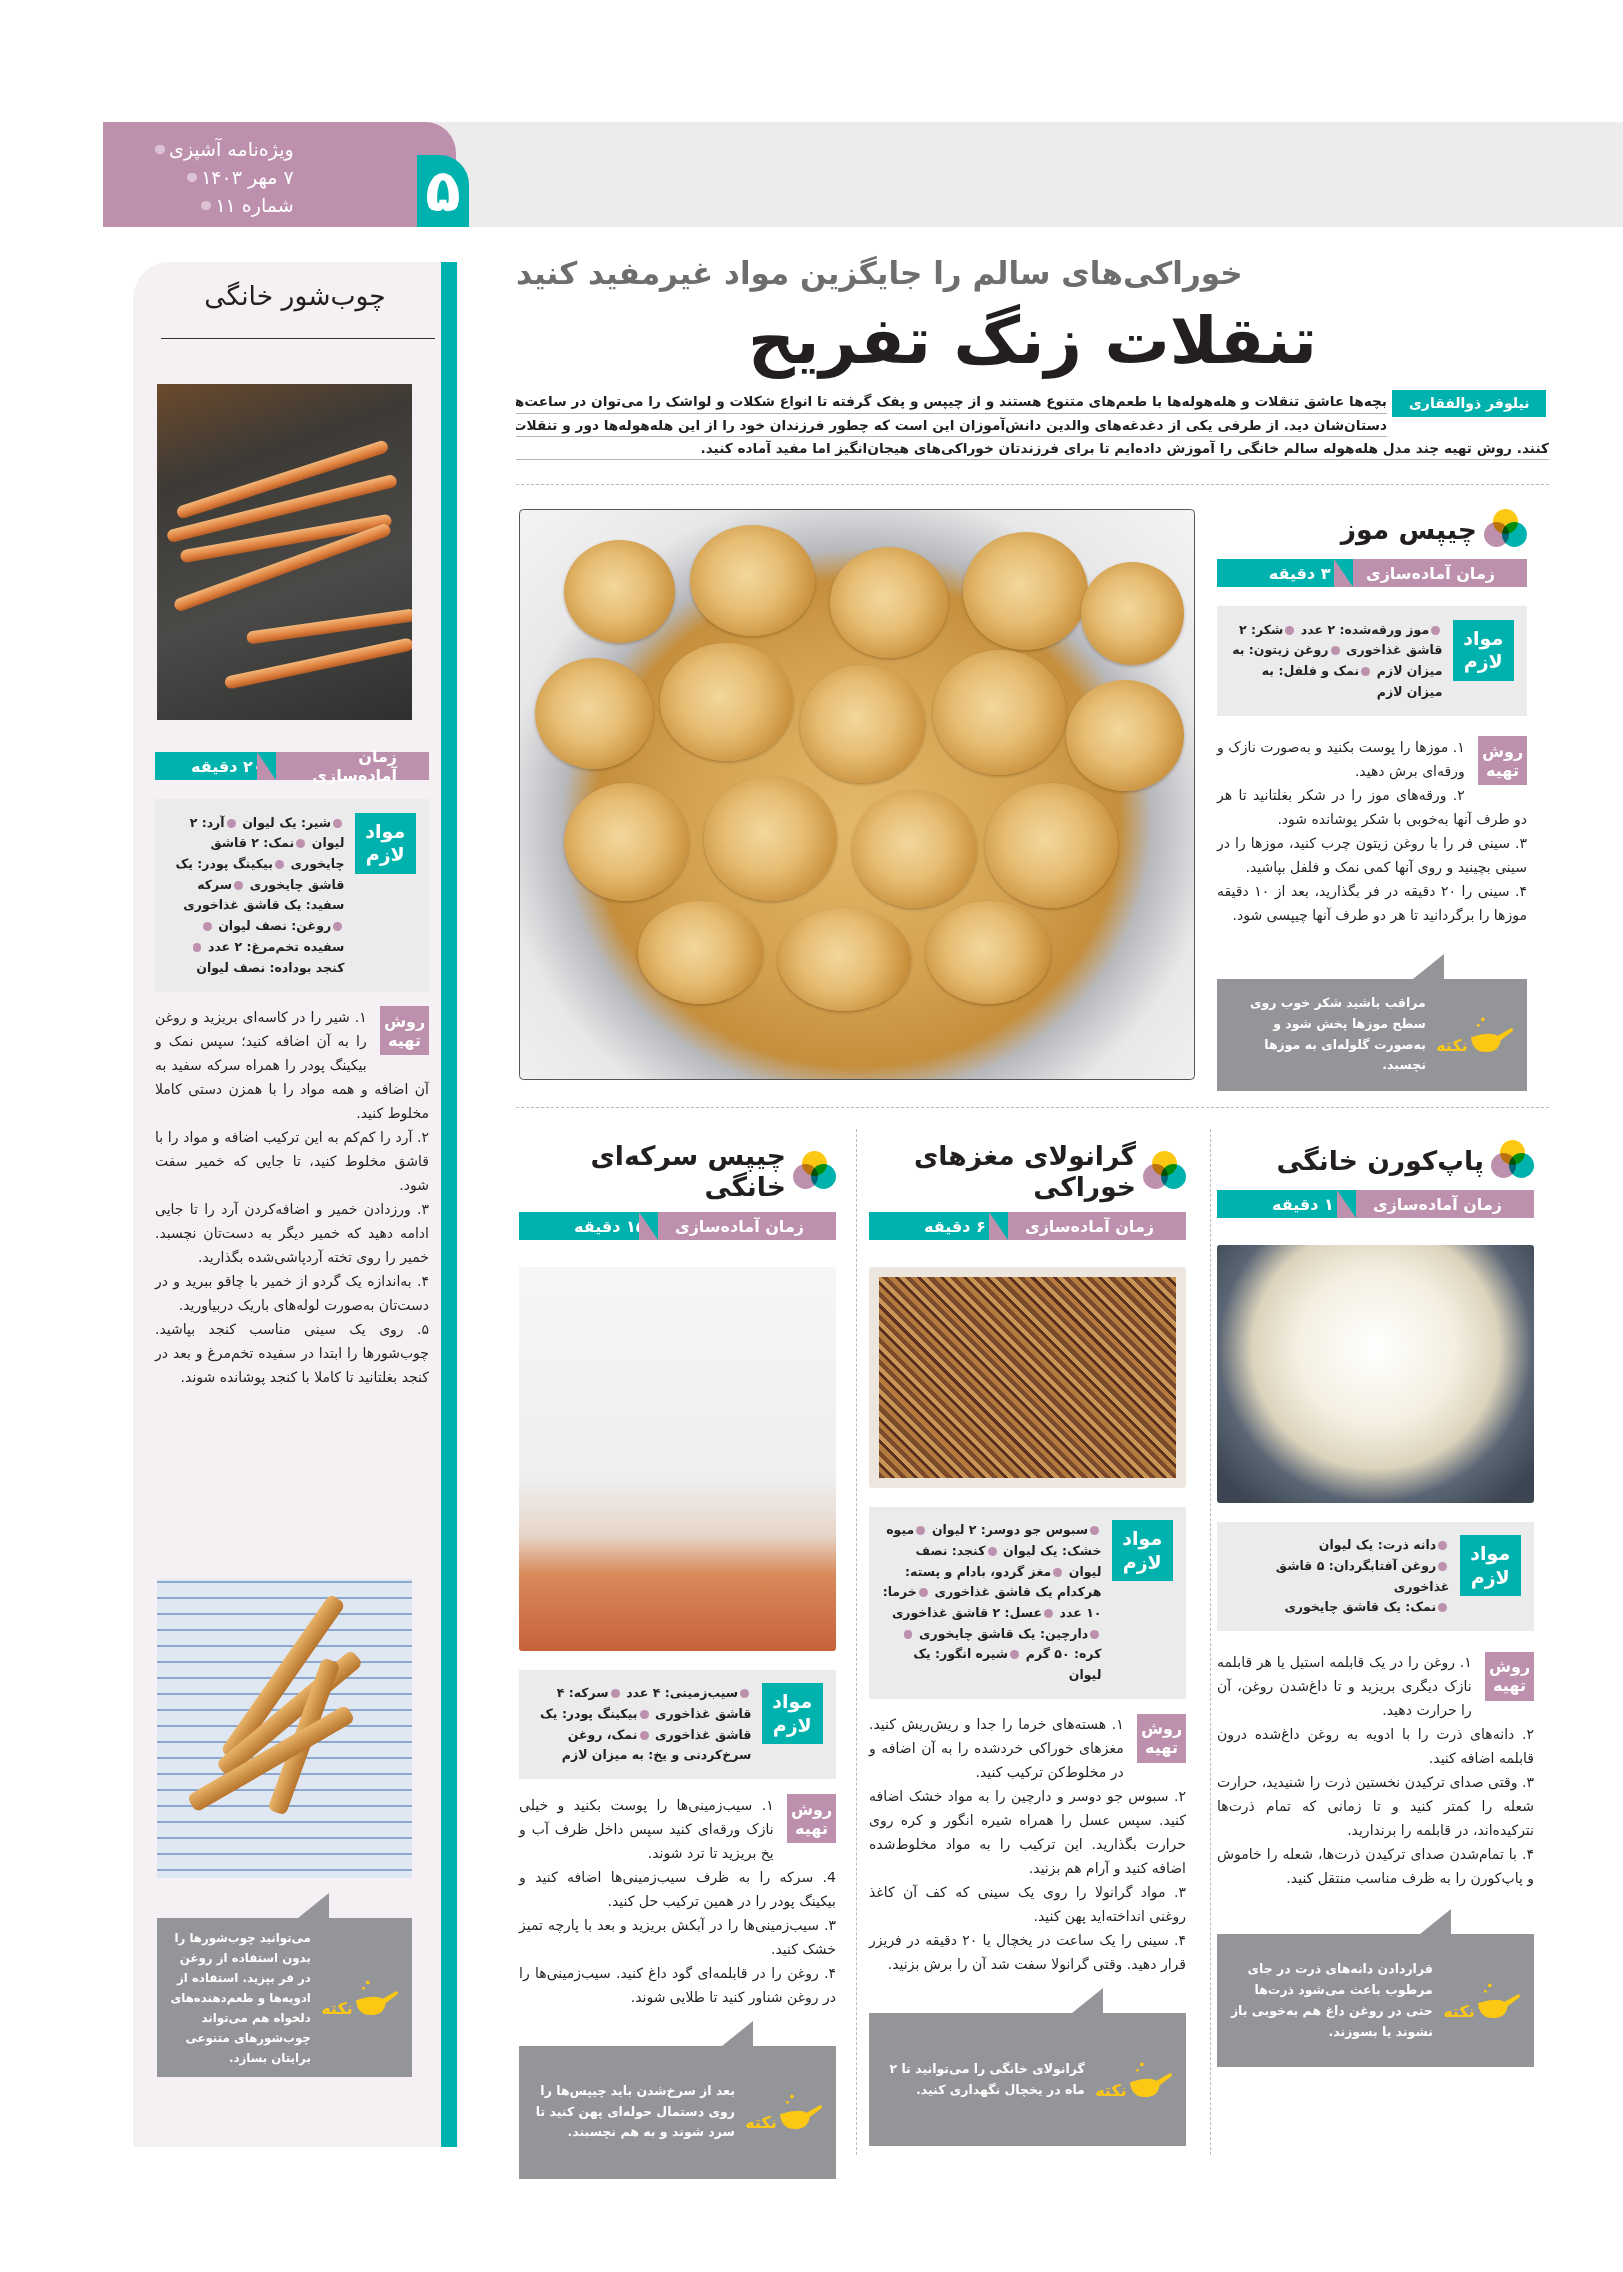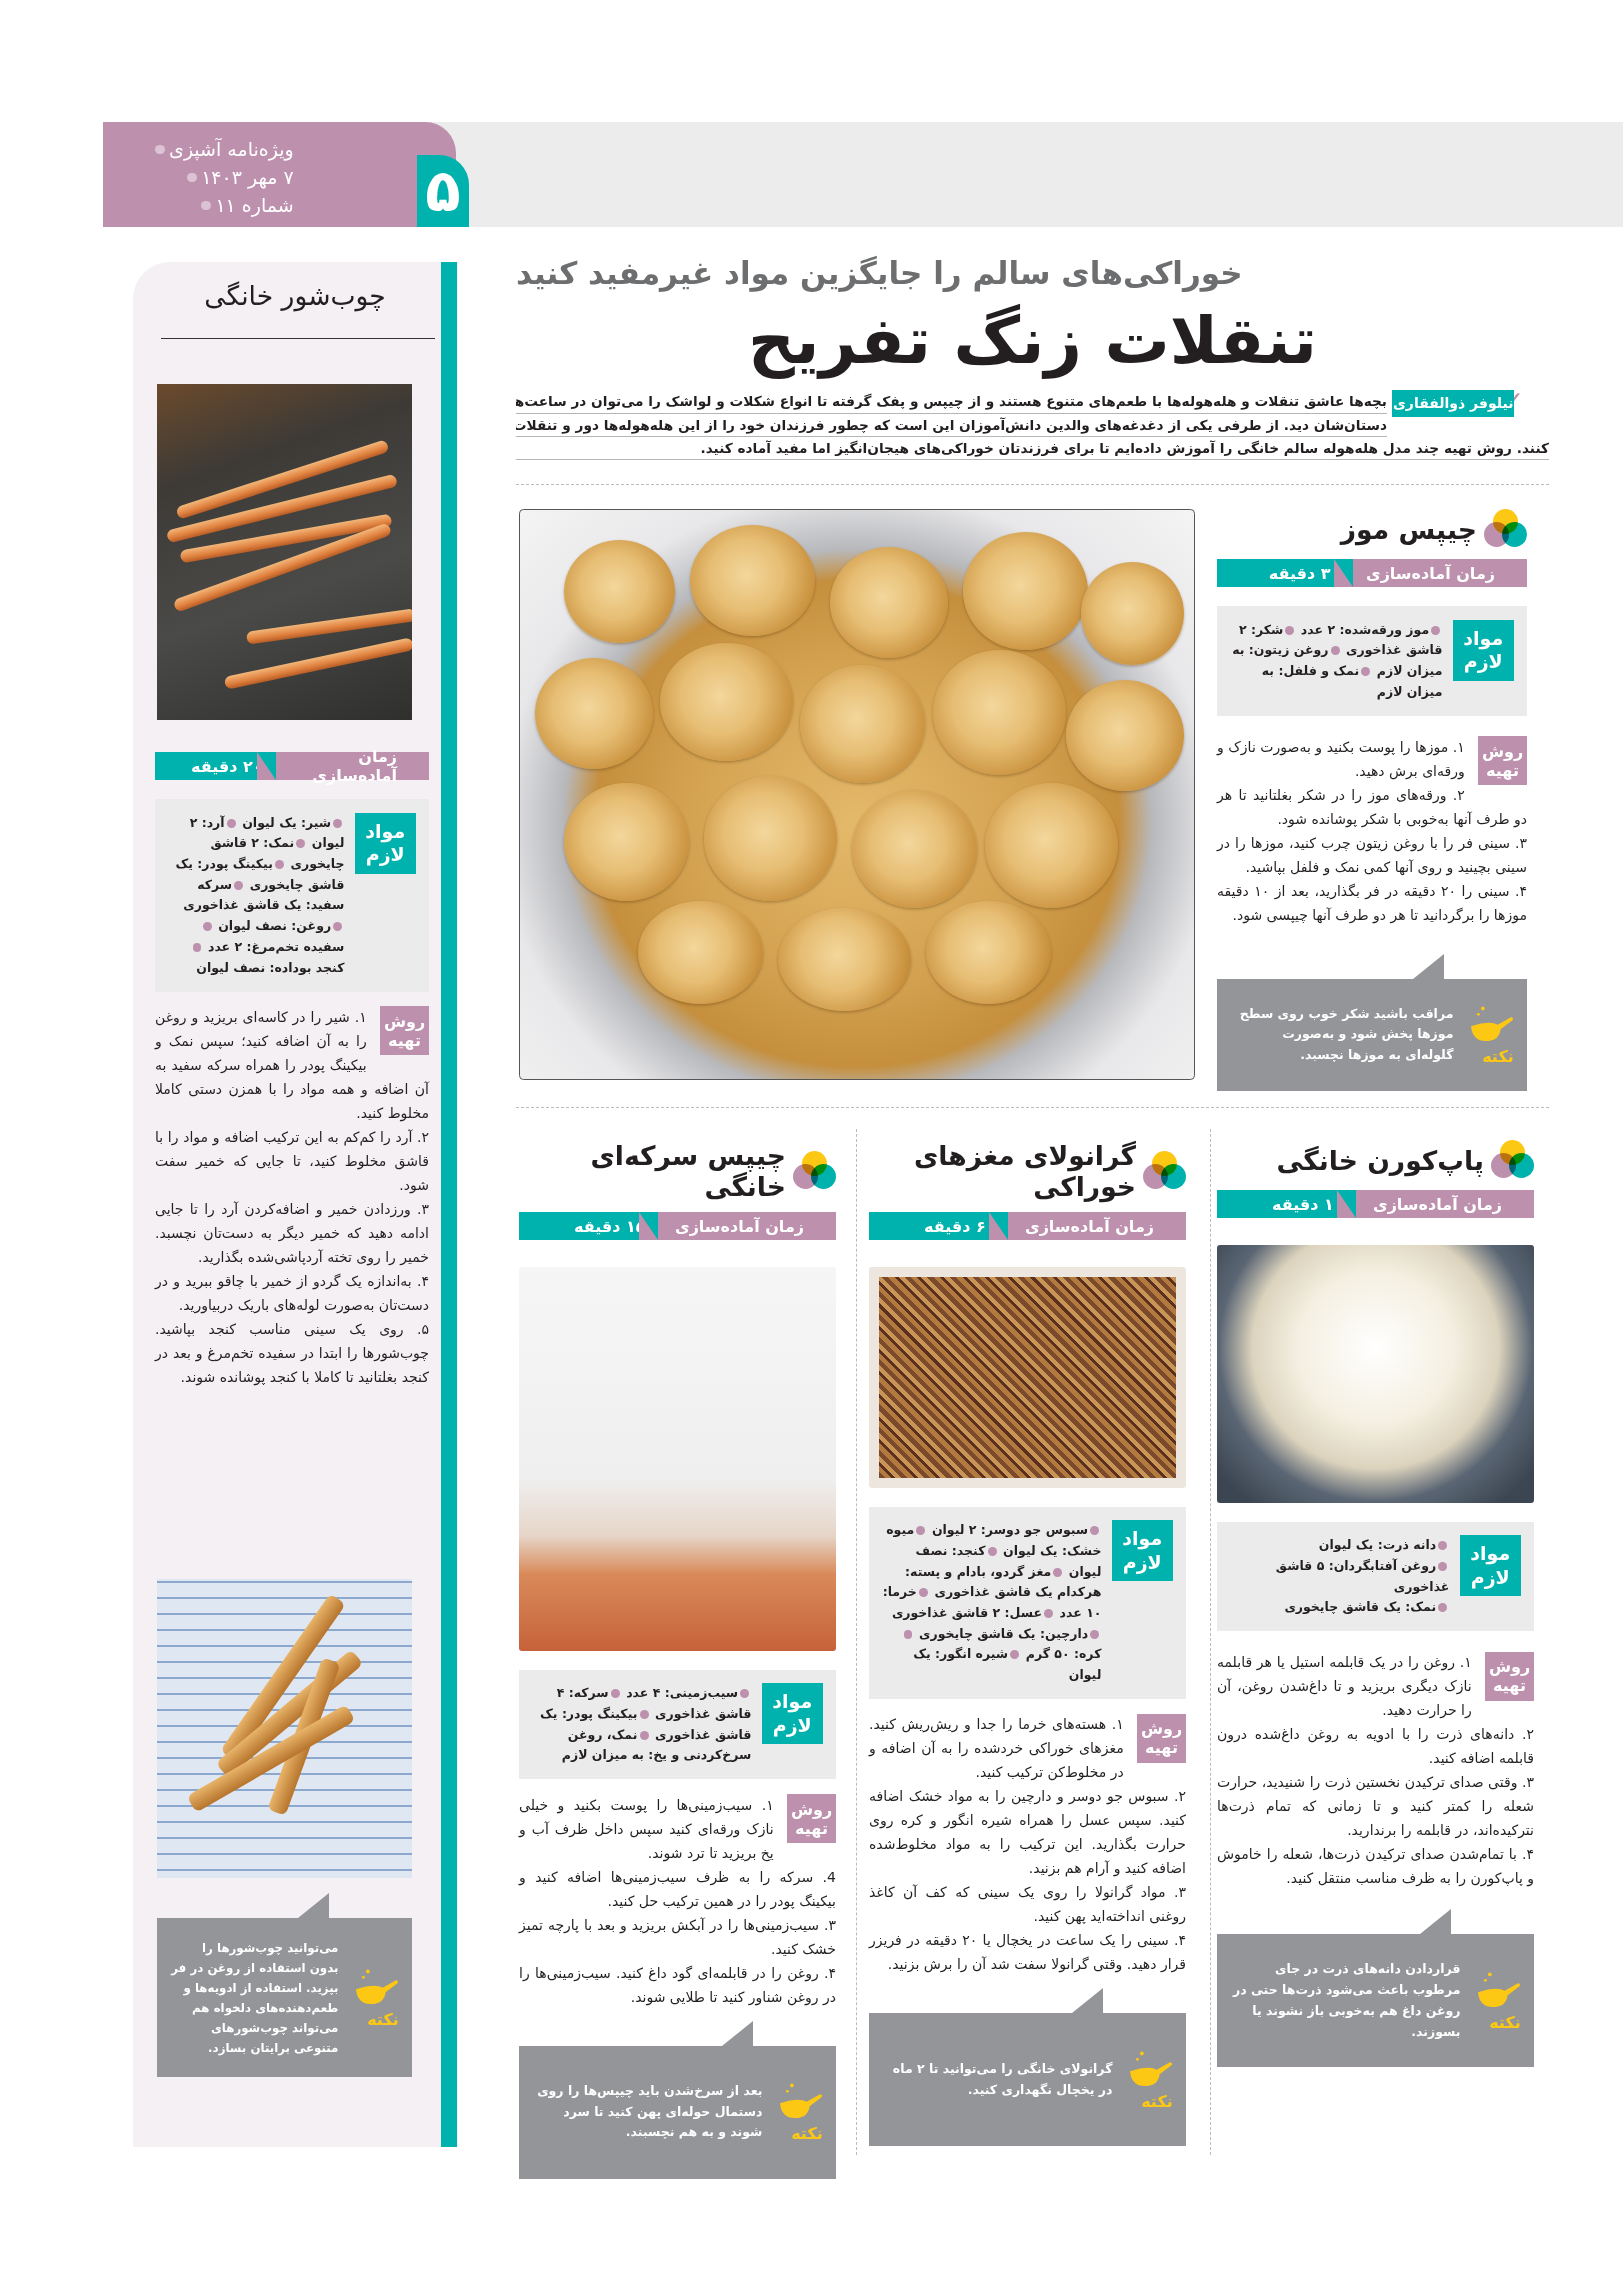--- a/index.html
+++ b/index.html
@@ -10,21 +10,21 @@
   .top-band { position: absolute; left: 103px; top: 122px; width: 1520px; height: 105px; background: #ececec; }
   .masthead { position: absolute; left: 103px; top: 122px; width: 353px; height: 105px; background: #bd90ad; border-top-right-radius: 31px; }
   .masthead-lines { position: absolute; left: 20.7px; top: 13.3px; color: #fff; font-size: 19px; line-height: 28px; direction: rtl; text-align: right; width: 170px; }
   .masthead-line { display: flex; align-items: center; justify-content: flex-end; gap: 4.4px; flex-direction: row-reverse; }
   .masthead-line .dot { display: inline-block; width: 9.6px; height: 9.6px; border-radius: 50%; background: #dcc3d3; }
   .page-num { position: absolute; left: 417px; top: 155px; width: 52px; height: 72px; background: #00b2ae; border-top-right-radius: 29.5px; color: #fff; font-size: 58px; font-weight: bold; display: flex; align-items: center; justify-content: center; line-height: 1; }
 
   
   .kicker { position: absolute; left: 516px; top: 255px; width: 1033px; text-align: left; font-size: 31px; font-weight: bold; color: #6d6e70; letter-spacing: -0.7px; }
   .title { position: absolute; left: 516px; top: 303px; width: 1033px; text-align: center; font-size: 65px; font-weight: bold; color: #231f20; letter-spacing: -1.5px; }
-  .author-tag { position: absolute; left: 1392px; top: 390px; height: 26.6px; padding: 0 1px; background: #00b2ae; color: #fff; font-size: 14px; font-weight: bold; display: flex; align-items: center; }
+  .author-tag { position: absolute; left: 1392px; top: 390px; height: 26.6px; padding: 0 17px; background: #00b2ae; color: #fff; font-size: 14px; font-weight: bold; display: flex; align-items: center; }
   .author-check { position: absolute; left: 1502px; top: 385px; color: #bd90ad; font-size: 26.6px; font-weight: bold; }
   .intro { position: absolute; left: 516px; top: 390px; width: 871px; font-size: 13.7px; font-weight: bold; line-height: 22px; color: #231f20; text-align: justify; text-align-last: right; }
   .intro-line { border-bottom: 1.1px solid #b5b5b5; height: 23.6px; overflow: hidden; white-space: nowrap; }
   .intro-last { position: absolute; left: 516px; top: 437px; width: 1033px; font-size: 13.7px; font-weight: bold; line-height: 22px; border-bottom: 1.1px solid #b5b5b5; text-align: right; white-space: nowrap; overflow: hidden; }
   .intro-sep { position: absolute; left: 516px; top: 484px; width: 1033px; border-top: 1.5px dashed #bbb; }
 
   
   .recipe-title { display: flex; align-items: center; gap: 7px; justify-content: flex-start; direction: rtl; }
   .recipe-title h2 { font-size: 26.6px; font-weight: bold; color: #231f20; letter-spacing: -0.7px; }
   .venn { position: relative; width: 43px; height: 40px; flex: 0 0 43px; }
@@ -42,21 +42,21 @@
   .ing-badge { flex: 0 0 61px; height: 61px; background: #00b2ae; color: #fff; font-size: 19px; font-weight: bold; display: flex; flex-direction: column; align-items: center; justify-content: center; line-height: 23.6px; text-align: center; }
   .ing-text { font-size: 12.5px; font-weight: bold; line-height: 20.7px; text-align: right; flex: 1; }
   .ing-text .b { display: inline-block; width: 8.9px; height: 8.9px; border-radius: 50%; background: #bd90ad; margin: 0 2.2px; vertical-align: middle; }
 
   .steps { margin-top: 19px; font-size: 14px; line-height: 24px; text-align: justify; direction: rtl; }
   .step-badge { float: right; width: 49px; height: 49px; background: #bd90ad; color: #fff; font-size: 16px; font-weight: bold; display: flex; flex-direction: column; align-items: center; justify-content: center; line-height: 19px; margin-left: 13.3px; margin-top: 1.5px; }
   .step { display: block; }
 
   .tip { position: relative; background: #939598; color: #fff; display: flex; direction: rtl; align-items: center; padding: 0 13.3px; gap: 10.3px; }
   .tip::before { content: ""; position: absolute; top: -25px; right: 83px; border-style: solid; border-width: 0 0 25px 31px; border-color: transparent transparent #939598 transparent; }
-  .tip-icon { flex: 0 0 50px; display: flex; flex-direction: column; align-items: flex-start; color: #fcc813; }
+  .tip-icon { flex: 0 0 50px; display: flex; flex-direction: row; align-items: flex-end; color: #fcc813; }
   .tip-icon .pan { width: 46px; height: 40px; }
   .tip-icon .lbl { font-size: 16px; font-weight: bold; color: #fcc813; margin-top: 3px; }
   .tip-text { font-size: 12.5px; font-weight: bold; line-height: 20.7px; text-align: right; flex: 1; }
 
   
   .banana-photo { position: absolute; left: 519px; top: 509px; width: 676px; height: 571px; border: 1.5px solid #555; border-radius: 4.4px; overflow: hidden; background: radial-gradient(ellipse at 50% 55%, #e4b96a 0%, #d4a352 35%, #c58f3d 55%, #b8b9bd 62%, #e8e8ea 75%, #f4f4f4 100%); }
   .chip { position: absolute; border-radius: 50%; background: radial-gradient(circle at 45% 45%, #f3d79c 0%, #e6bd73 40%, #c9913d 75%, #a8702a 100%); box-shadow: 0 1.5px 3px rgba(80,50,10,.35); }
   .banana-col { position: absolute; left: 1217px; top: 509px; width: 310px; }
 
   

